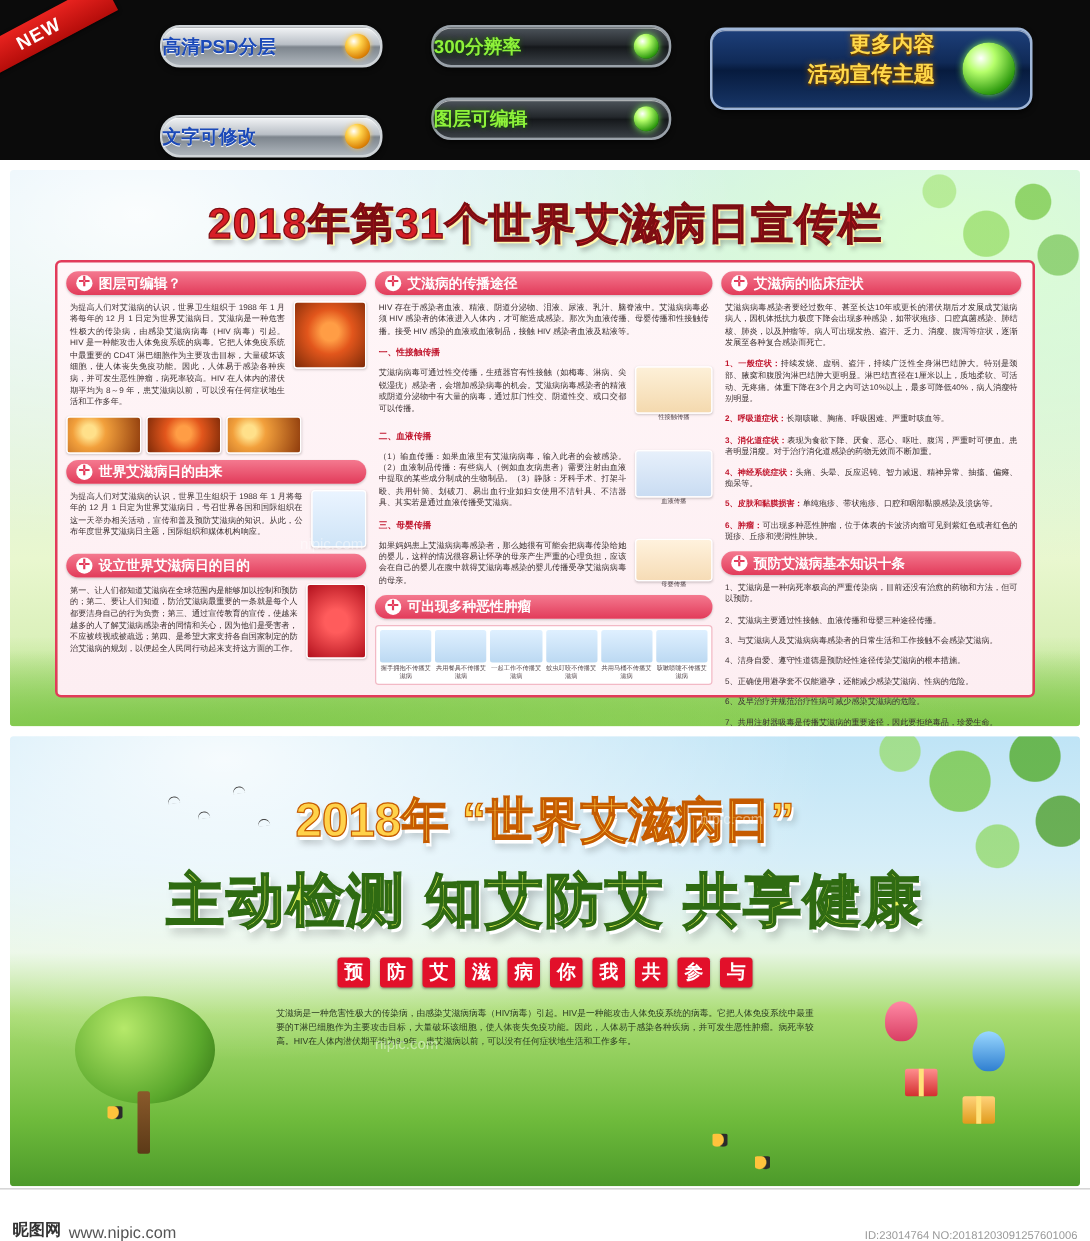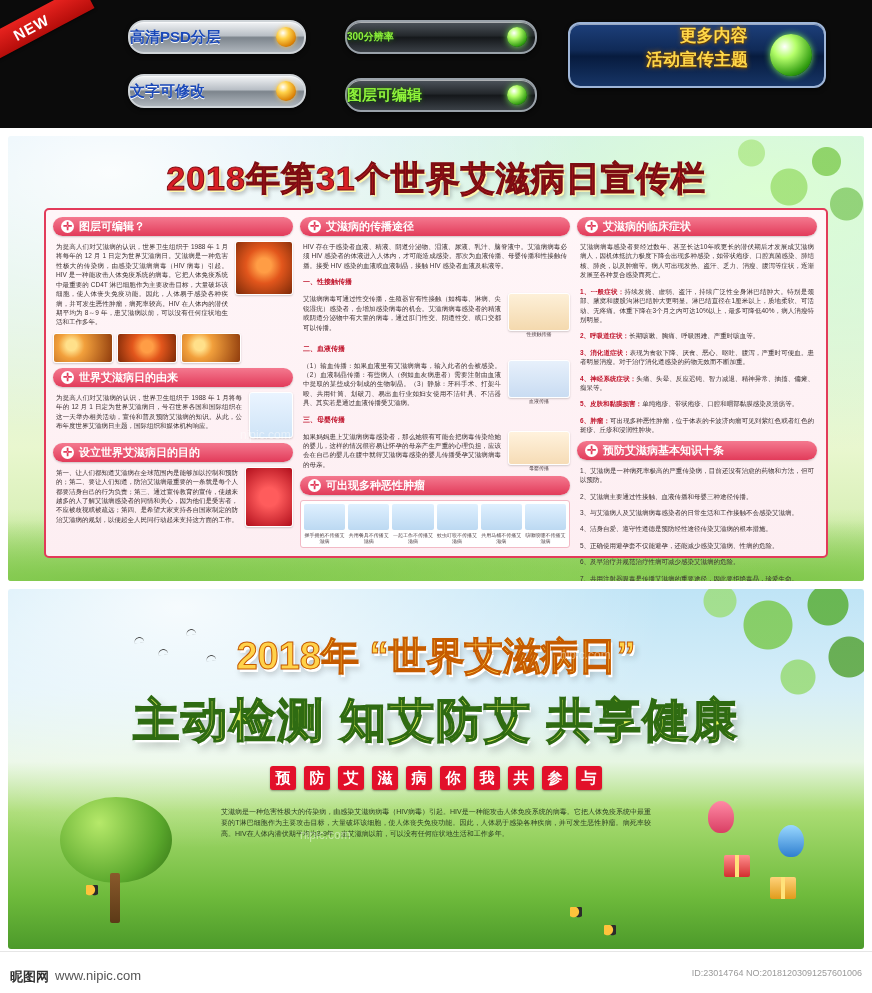--- a/index.html
+++ b/index.html
@@ -366,22 +366,22 @@
     border-top:1.5px solid #4a4a4a;
     border-radius:50% 50% 0 0 / 100% 100% 0 0;
     transform:rotate(-8deg);
   }
 
   
   .footer {
     position:relative;
     width:872px; height:42px;
     background:#fff;
-    display:flex; align-items:flex-start;
-    padding:16px 10px;
+    display:flex; align-items:flex-end;
+    padding:0 10px;
     border-top:1px solid #e6e6e6;
   }
   .logo-cn { font-size:13px; color:#333; font-weight:bold; }
   .logo-url { font-size:13px; color:#555; margin-left:6px; }
   .footer-id {
     margin-left:auto; font-size:9px; color:#9a9a9a;
   }
   .wm {
     position:absolute;
     color:rgba(255,255,255,.45);
@@ -395,25 +395,25 @@
 
 <div class="topbar">
   <div class="new-ribbon">NEW</div>
 
   <div class="btn-pill pill-silver" style="left:128px; top:20px; width:178px; height:34px;">
     <span class="pill-txt-blue" style="font-size:15px;">高清PSD分层</span>
     <span class="orb"></span>
   </div>
 
   <div class="btn-pill pill-dark" style="left:345px; top:20px; width:192px; height:34px;">
-    <span class="pill-txt-green" style="font-size:10px;">300分辨率</span>
+    <span class="pill-txt-green" style="font-size:15px;">300分辨率</span>
     <span class="orb green"></span>
   </div>
 
-  <div class="btn-pill pill-silver" style="left:128px; top:74px; width:178px; height:34px;">
+  <div class="btn-pill pill-silver" style="left:128px; top:92px; width:178px; height:34px;">
     <span class="pill-txt-blue" style="font-size:15px;">文字可修改</span>
     <span class="orb"></span>
   </div>
 
   <div class="btn-pill pill-dark" style="left:345px; top:78px; width:192px; height:34px;">
     <span class="pill-txt-green" style="font-size:15px;">图层可编辑</span>
     <span class="orb green"></span>
   </div>
 
   <div class="btn-pill pill-blue" style="left:568px; top:22px; width:258px; height:66px; border-radius:12px; flex-direction:column; gap:1px;">

